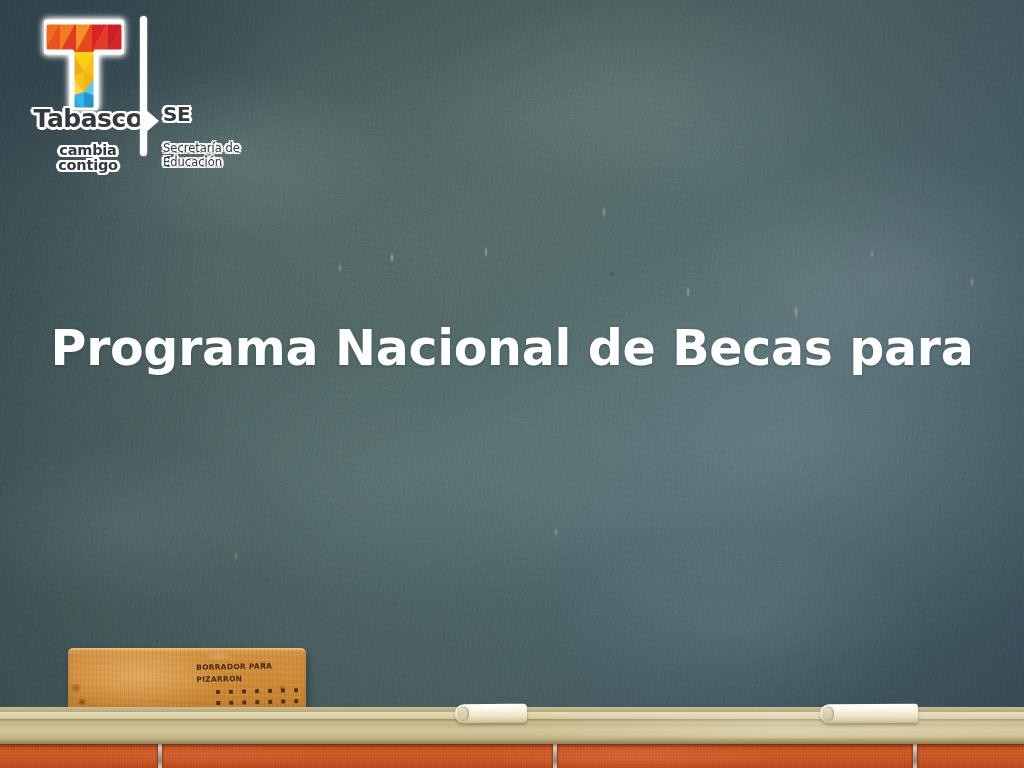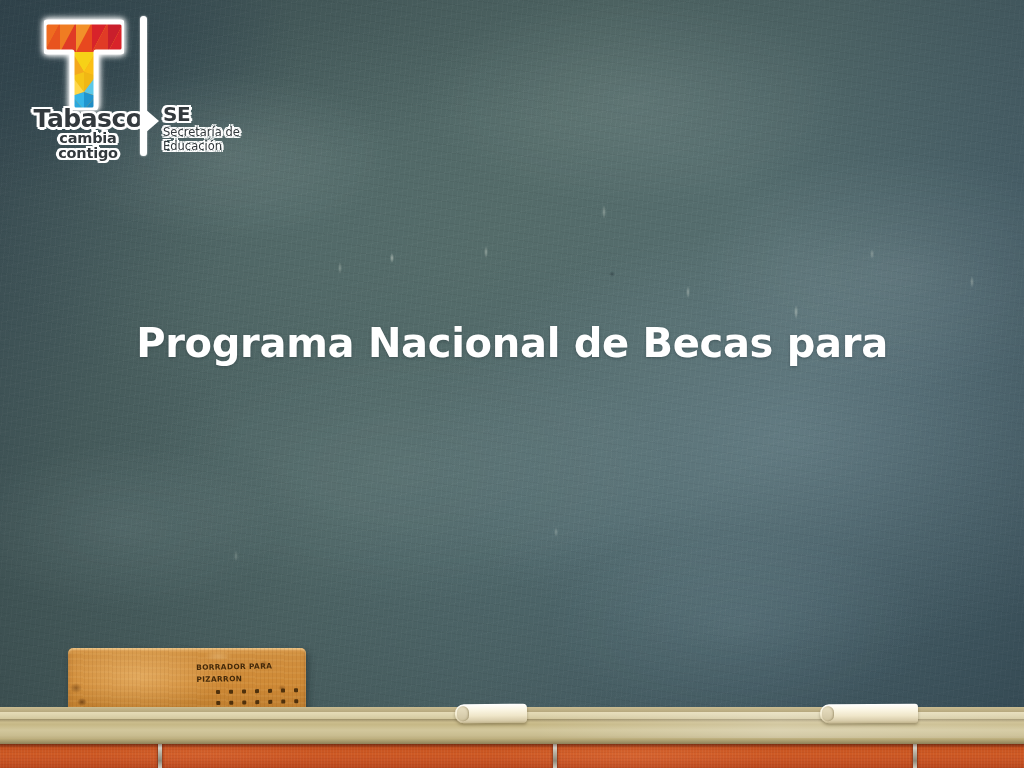--- a/index.html
+++ b/index.html
@@ -85,21 +85,21 @@
     display:block;
     font-family:"DejaVu Sans", sans-serif;
     font-weight:bold; font-size:25px; color:#33393d;
     letter-spacing:-.5px;
     text-shadow:
       -2px 0 0 #fff, 2px 0 0 #fff, 0 -2px 0 #fff, 0 2px 0 #fff,
       -2px -2px 0 #fff, 2px -2px 0 #fff, -2px 2px 0 #fff, 2px 2px 0 #fff,
       -3px 0 0 #fff, 3px 0 0 #fff, 0 3px 0 #fff;
   }
   .t-sub{
-    display:block; margin-top:0;
+    display:block; margin-top:12px;
     font-family:"DejaVu Sans", sans-serif;
     font-weight:bold; font-size:14.5px; color:#33393d;
     letter-spacing:-.2px;
     text-shadow:
       -2px 0 0 #fff, 2px 0 0 #fff, 0 -2px 0 #fff, 0 2px 0 #fff,
       -2px -2px 0 #fff, 2px -2px 0 #fff, -2px 2px 0 #fff, 2px 2px 0 #fff,
       -3px 0 0 #fff, 3px 0 0 #fff;
   }
 
   
@@ -123,36 +123,36 @@
     font-family:"DejaVu Sans", sans-serif;
     font-weight:bold; font-size:20px; color:#33393d; line-height:1;
     letter-spacing:-.5px;
     text-shadow:
       -2px 0 0 #fff, 2px 0 0 #fff, 0 -2px 0 #fff, 0 2px 0 #fff,
       -2px -2px 0 #fff, 2px -2px 0 #fff, -2px 2px 0 #fff, 2px 2px 0 #fff,
       -3px 0 0 #fff, 3px 0 0 #fff;
   }
   .se-sub{
     font-family:"DejaVu Sans", sans-serif;
-    font-size:11.5px; color:#33393d; line-height:1.18; margin-top:2px;
+    font-size:11.5px; color:#33393d; line-height:1.18; margin-top:18px;
     text-shadow:
       -1.6px 0 0 #fff, 1.6px 0 0 #fff, 0 -1.6px 0 #fff, 0 1.6px 0 #fff,
       -1.6px -1.6px 0 #fff, 1.6px -1.6px 0 #fff, -1.6px 1.6px 0 #fff, 1.6px 1.6px 0 #fff,
       -2.4px 0 0 #fff, 2.4px 0 0 #fff;
   }
   .se-sub span{ display:block; }
 
   
   .title{
     position:absolute; left:0; top:316px; width:1024px;
     text-align:center;
     color:#ffffff;
     font-family:"DejaVu Sans", sans-serif;
     font-weight:bold;
-    font-size:40px;
+    font-size:49px;
     line-height:1.36;
     letter-spacing:-0.3px;
     text-shadow:0 1px 3px rgba(22,34,40,.35);
   }
   .title .ln{ display:block; white-space:nowrap; }
 
   
   .ledge-top{
     position:absolute; left:0; top:707px; width:1024px; height:5px;
     background:linear-gradient(180deg,#cbbd92 0%, #b6a87e 100%);

